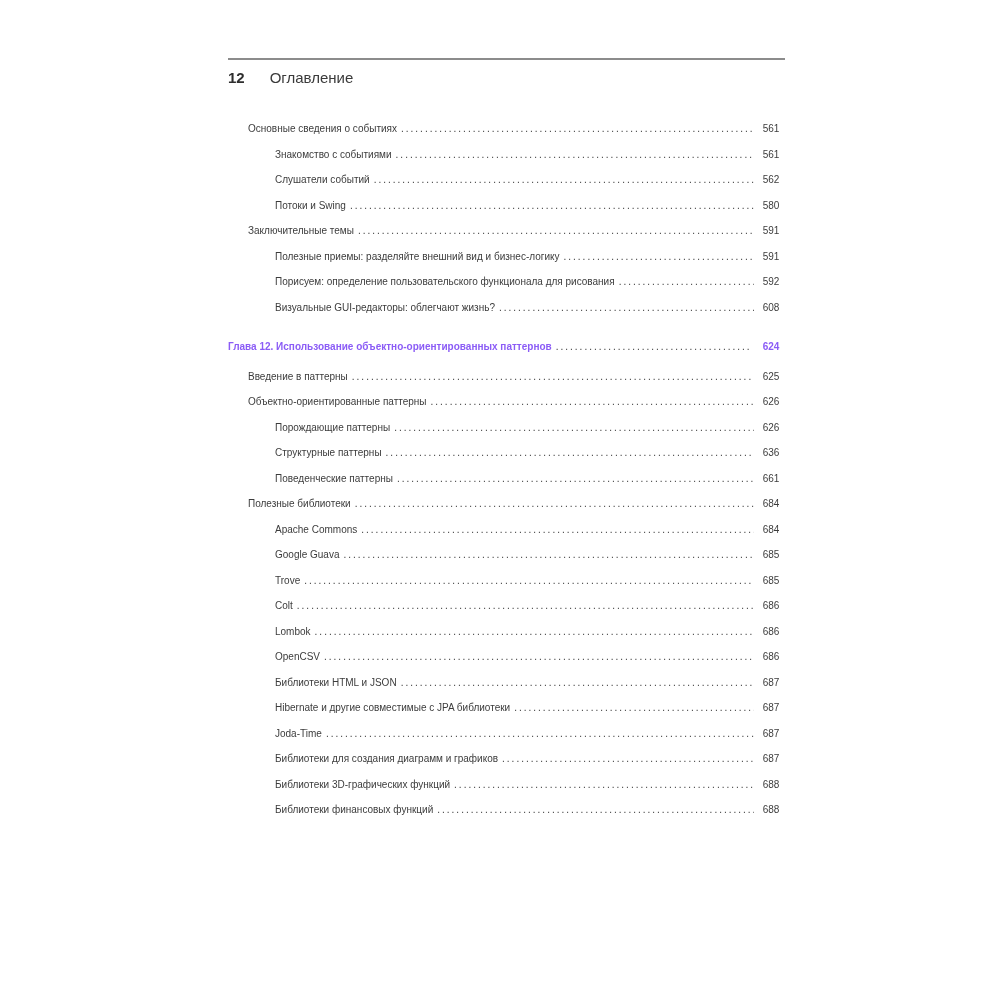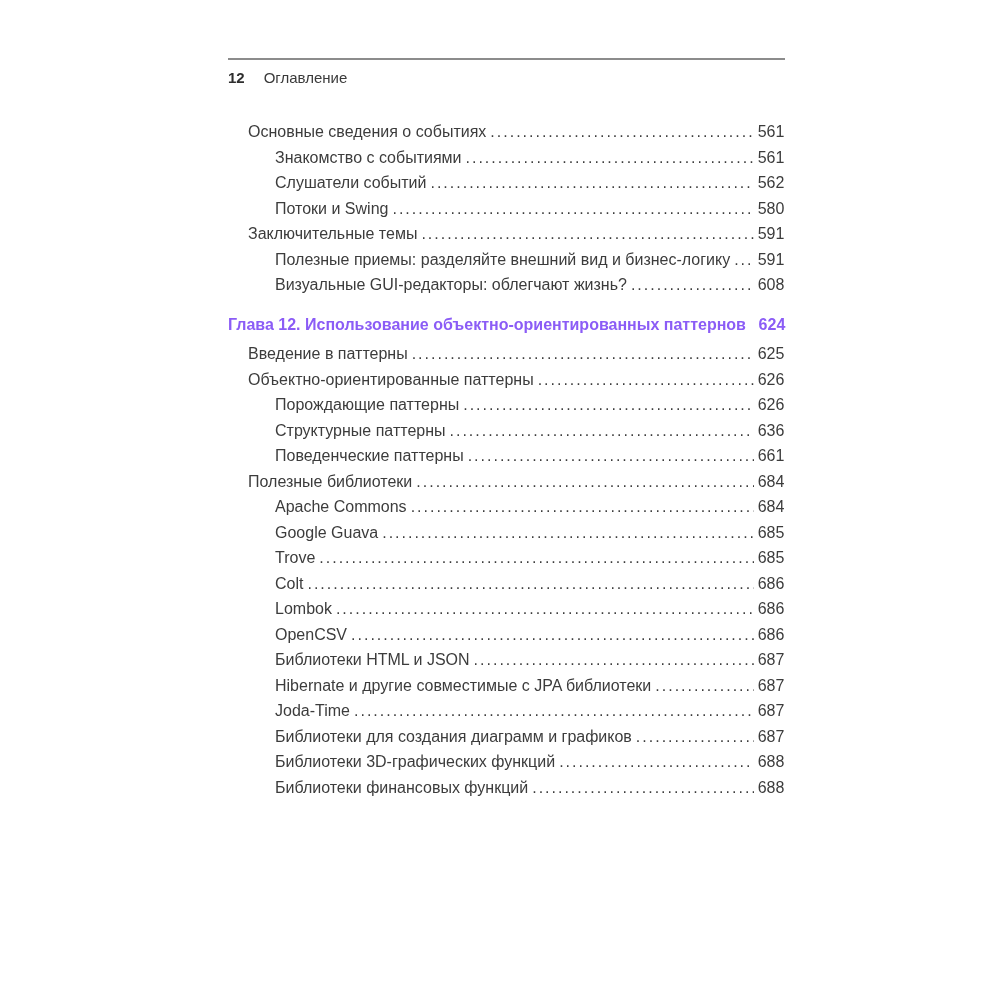--- a/index.html
+++ b/index.html
@@ -28,31 +28,31 @@
     display: flex;
     align-items: flex-start;
     margin-top: 9px;
     font-size: 15px;
   }
   .running-header .page-num {
     font-weight: bold;
     color: #2e2e2e;
   }
   .running-header .header-title {
-    margin-left: 19px;
+    margin-left: 25px;
     color: #3a3a3a;
   }
   .toc {
     margin-top: 37px;
   }
   .row {
     display: flex;
     align-items: baseline;
     height: 25.5px;
-    font-size: 16px;
+    font-size: 10px;
     color: #3c3c3c;
   }
   .row.lvl0 { margin-left: 0; font-weight: bold; color: #8b5cf6; margin-top: 14px; margin-bottom: 4px; }
   .row.lvl1 { margin-left: 20px; }
   .row.lvl2 { margin-left: 47px; }
   .label {
     white-space: nowrap;
   }
   .leader {
     flex: 1;
@@ -108,20 +108,25 @@
     <span class="label">Заключительные темы</span>
     <span class="leader"></span>
     <span class="pagenum">591</span>
   </div>
       <div class="row lvl2">
     <span class="label">Полезные приемы: разделяйте внешний вид и бизнес-логику</span>
     <span class="leader"></span>
     <span class="pagenum">591</span>
   </div>
       <div class="row lvl2">
+    <span class="label">Порисуем: определение пользовательского функционала для рисования</span>
+    <span class="leader"></span>
+    <span class="pagenum">592</span>
+  </div>
+      <div class="row lvl2">
     <span class="label">Визуальные GUI-редакторы: облегчают жизнь?</span>
     <span class="leader"></span>
     <span class="pagenum">608</span>
   </div>
       <div class="row lvl0">
     <span class="label">Глава 12. Использование объектно-ориентированных паттернов</span>
     <span class="leader"></span>
     <span class="pagenum">624</span>
   </div>
       <div class="row lvl1">

